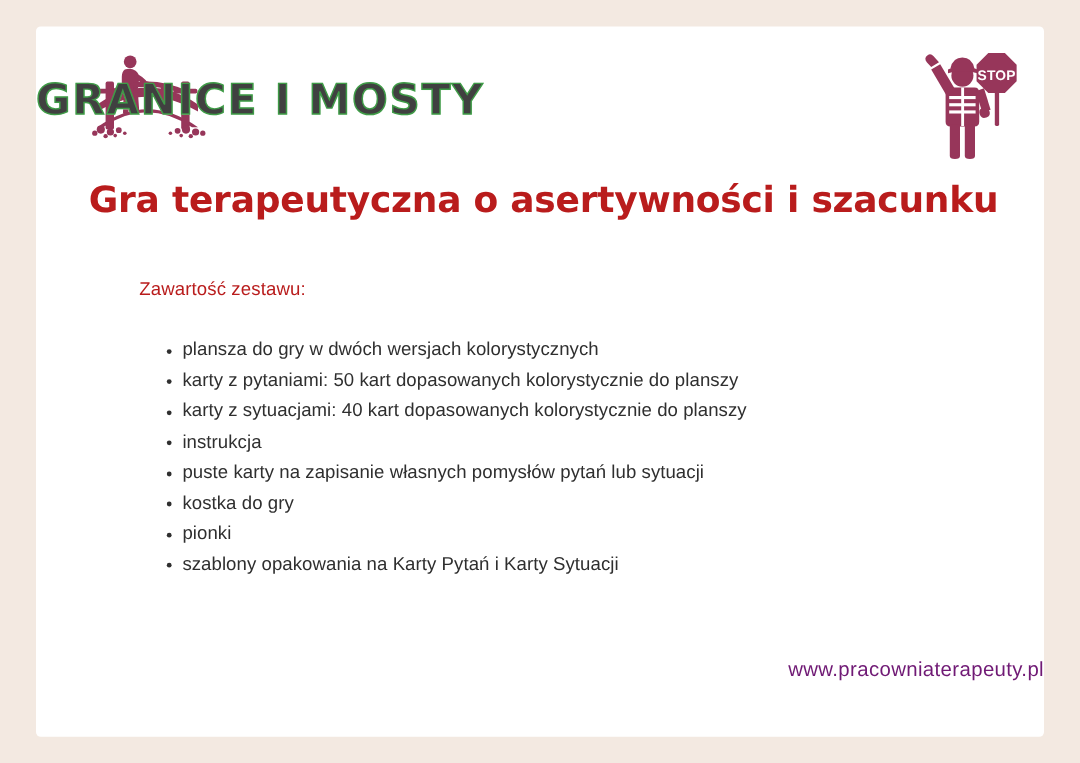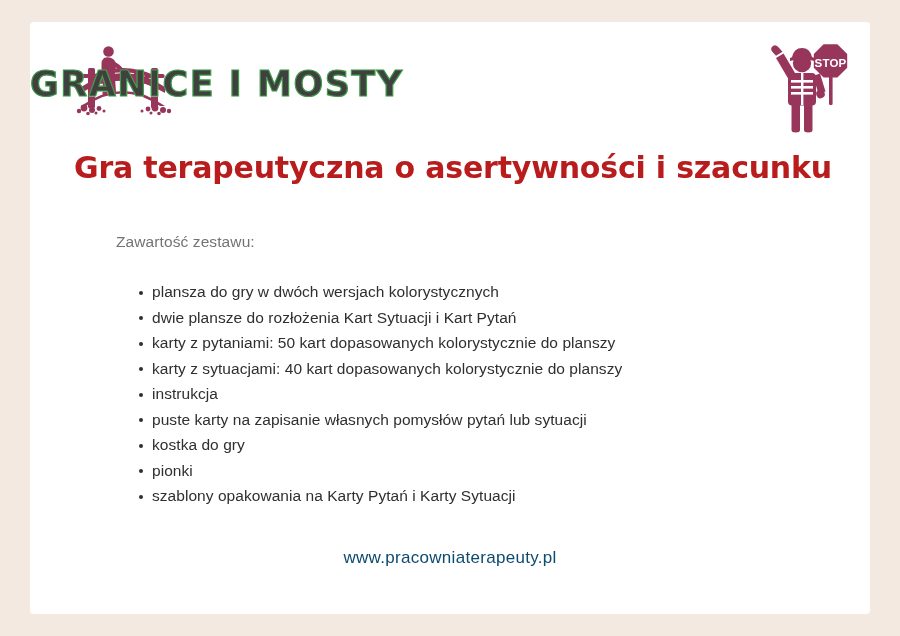--- a/index.html
+++ b/index.html
@@ -80,21 +80,21 @@
     color: #b91c1c;
     letter-spacing: -0.2px;
   }
 
   
   #content-heading {
     position: absolute;
     left: 86px;
     top: 211px;
     font-size: 15.5px;
-    color: #737373;
+    color: #b91c1c;
     font-family: "Liberation Sans", sans-serif;
     font-weight: 400;
     letter-spacing: 0.1px;
   }
 
   #contents-list {
     position: absolute;
     left: 86px;
     top: 256px;
     margin: 4px;
@@ -123,23 +123,23 @@
     border-radius: 50%;
     background: #2f2f2f;
   }
 
   
   #footer-url {
     position: absolute;
     left: 0;
     right: 0;
     bottom: 46px;
-    text-align: center;
+    text-align: right;
     font-size: 17px;
-    color: #0c4a6e;
+    color: #701a75;
     font-family: "Liberation Sans", sans-serif;
     letter-spacing: 0.3px;
   }
 </style>
 </head>
 <body>
 
 <div id="page">
 
   <div id="card">
@@ -241,21 +241,20 @@
     </div>
 
     <div id="main-title">GRANICE I MOSTY</div>
 
     <div id="subtitle">Gra terapeutyczna o asertywności i szacunku</div>
 
     <div id="content-heading">Zawartość zestawu:</div>
 
     <ul id="contents-list">
       <li>plansza do gry w dwóch wersjach kolorystycznych</li>
-      <li>dwie plansze do rozłożenia Kart Sytuacji i Kart Pytań</li>
       <li>karty z pytaniami: 50 kart dopasowanych kolorystycznie do planszy</li>
       <li>karty z sytuacjami: 40 kart dopasowanych kolorystycznie do planszy</li>
       <li>instrukcja</li>
       <li>puste karty na zapisanie własnych pomysłów pytań lub sytuacji</li>
       <li>kostka do gry</li>
       <li>pionki</li>
       <li>szablony opakowania na Karty Pytań i Karty Sytuacji</li>
     </ul>
 
     <div id="footer-url">www.pracowniaterapeuty.pl</div>

